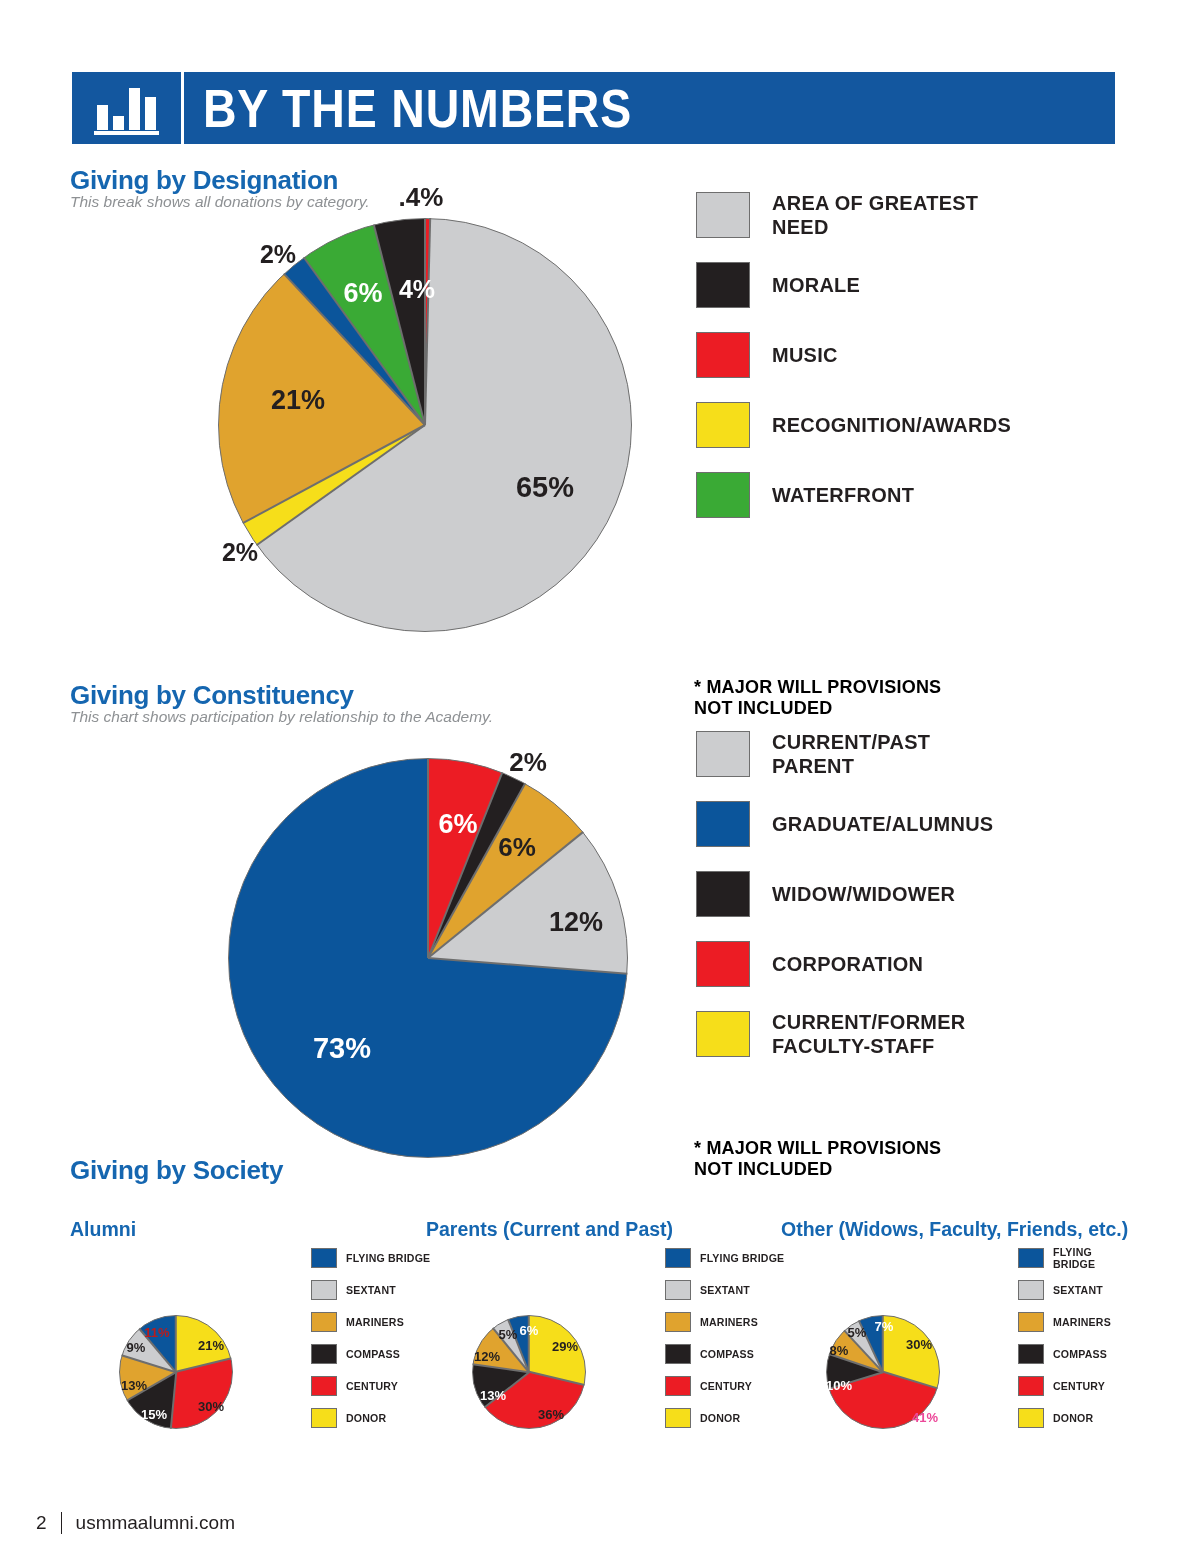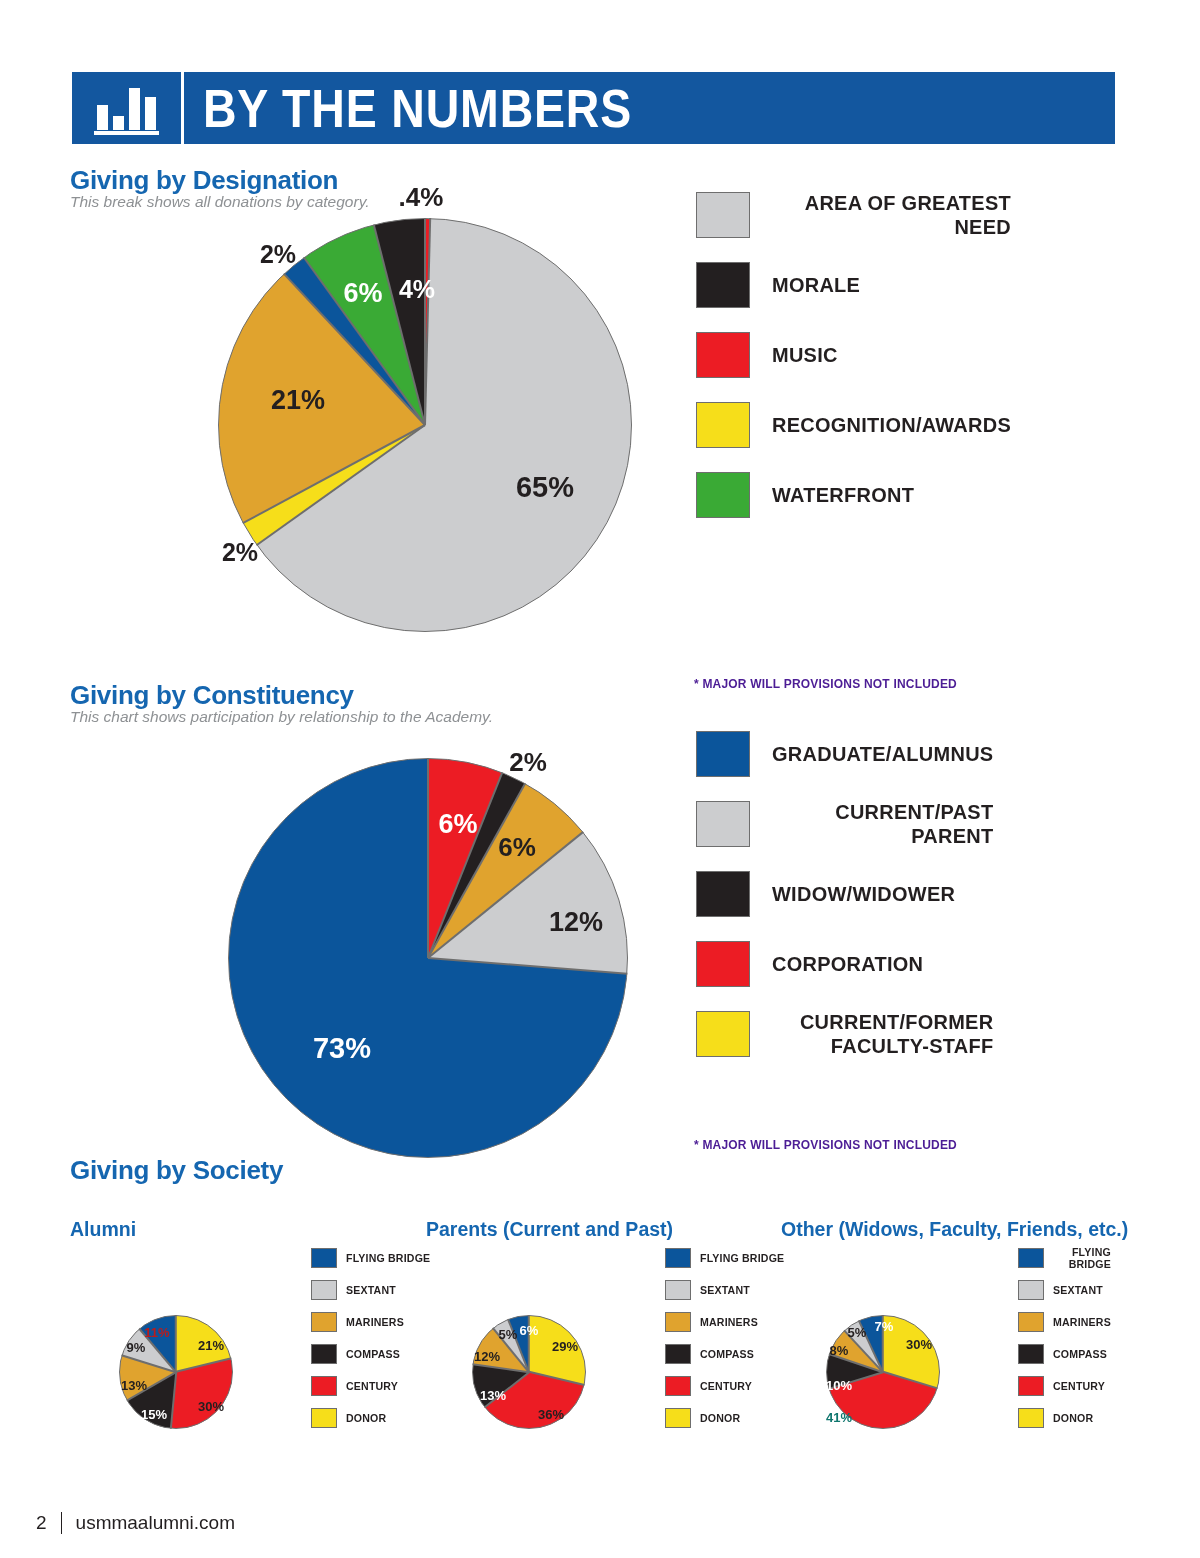--- a/index.html
+++ b/index.html
@@ -2,21 +2,21 @@
 <html><head>
 <meta charset="utf-8">
 <style>
   * { box-sizing: border-box; margin: 0; padding: 0; }
   html, body {
     width: 1200px; height: 1558px;
     background: #ffffff;
     font-family: "Liberation Sans", sans-serif;
     overflow: hidden;
   }
-  .page { position: relative; width: 976px; height: 1558px; background: #fff; text-align: right; }
+  .page { position: relative; width: 976px; height: 1558px; background: #fff; }
 
   
   .header-bar {
     position: absolute; left: 72px; top: 72px;
     width: 1043px; height: 72px;
     background: #13579F;
     display: flex; align-items: stretch;
   }
   .header-icon-box {
     width: 112px; flex: 0 0 112px;
@@ -94,22 +94,22 @@
     font-size: 21px;
     color: #231F20;
     letter-spacing: 0.3px;
     transform: scaleX(0.95);
     transform-origin: left center;
   }
   .legend-note {
     position: absolute;
     font-family: "Liberation Sans Narrow", "Liberation Sans", sans-serif;
     font-weight: bold;
-    font-size: 12px;
-    color: #4c1d95;
+    font-size: 18px;
+    color: #000000;
     letter-spacing: 0.2px;
   }
 
   
   .sm-title {
     position: absolute;
     color: #1566B0;
     font-weight: bold;
     font-size: 19.5px;
     white-space: nowrap;
@@ -224,26 +224,26 @@
   <div id="labels-constituency">
       <div class="pie-label" style="left: 458px; top: 824px; color: rgb(255, 255, 255); font-size: 27px;">6%</div>
       <div class="pie-label" style="left: 528px; top: 762px; color: rgb(35, 31, 32); font-size: 26px;">2%</div>
       <div class="pie-label" style="left: 517px; top: 847px; color: rgb(35, 31, 32); font-size: 26px;">6%</div>
       <div class="pie-label" style="left: 576px; top: 922px; color: rgb(35, 31, 32); font-size: 27px;">12%</div>
       <div class="pie-label" style="left: 342px; top: 1048px; color: rgb(255, 255, 255); font-size: 29px;">73%</div>
     </div>
 
   <div id="legend-constituency" class="legend-big" style="left:696px; top:731px;">
       <div class="row">
+        <span class="sw" style="background: rgb(204, 205, 207);"></span>
+        <span class="lb">CURRENT/PAST PARENT</span>
+      </div>
+      <div class="row">
         <span class="sw" style="background: rgb(11, 85, 155);"></span>
         <span class="lb">GRADUATE/ALUMNUS</span>
-      </div>
-      <div class="row">
-        <span class="sw" style="background: rgb(204, 205, 207);"></span>
-        <span class="lb">CURRENT/PAST PARENT</span>
       </div>
       <div class="row">
         <span class="sw" style="background: rgb(35, 31, 32);"></span>
         <span class="lb">WIDOW/WIDOWER</span>
       </div>
       <div class="row">
         <span class="sw" style="background: rgb(236, 28, 36);"></span>
         <span class="lb">CORPORATION</span>
       </div>
       <div class="row">
@@ -347,21 +347,21 @@
   <div id="pie-other" class="pie" style="left: 826px; top: 1315px; width: 114px; height: 114px; background: conic-gradient(rgb(246, 222, 26) 0%, rgb(246, 222, 26) 29.703%, rgb(236, 28, 36) 29.703%, rgb(236, 28, 36) 70.297%, rgb(35, 31, 32) 70.297%, rgb(35, 31, 32) 80.198%, rgb(224, 163, 46) 80.198%, rgb(224, 163, 46) 88.1188%, rgb(204, 205, 207) 88.1188%, rgb(204, 205, 207) 93.0693%, rgb(11, 85, 155) 93.0693%, rgb(11, 85, 155) 100%);">
       <div style="position: absolute; left: 50%; top: 50%; width: 1.5px; height: 57px; background: rgb(110, 110, 110); transform-origin: center top; transform: translate(-50%, 0px) rotate(286.931deg);"></div>
       <div style="position: absolute; left: 50%; top: 50%; width: 1.5px; height: 57px; background: rgb(110, 110, 110); transform-origin: center top; transform: translate(-50%, 0px) rotate(433.069deg);"></div>
       <div style="position: absolute; left: 50%; top: 50%; width: 1.5px; height: 57px; background: rgb(110, 110, 110); transform-origin: center top; transform: translate(-50%, 0px) rotate(468.713deg);"></div>
       <div style="position: absolute; left: 50%; top: 50%; width: 1.5px; height: 57px; background: rgb(110, 110, 110); transform-origin: center top; transform: translate(-50%, 0px) rotate(497.228deg);"></div>
       <div style="position: absolute; left: 50%; top: 50%; width: 1.5px; height: 57px; background: rgb(110, 110, 110); transform-origin: center top; transform: translate(-50%, 0px) rotate(515.05deg);"></div>
       <div style="position: absolute; left: 50%; top: 50%; width: 1.5px; height: 57px; background: rgb(110, 110, 110); transform-origin: center top; transform: translate(-50%, 0px) rotate(540deg);"></div>
     </div>
   <div id="labels-other">
       <div class="pie-label" style="left: 919px; top: 1344px; color: rgb(35, 31, 32); font-size: 13px;">30%</div>
-      <div class="pie-label" style="left: 839px; top: 1417px; color: #0f766e; font-size: 13px;">41%</div>
+      <div class="pie-label" style="left: 925px; top: 1417px; color: #ec4899; font-size: 13px;">41%</div>
       <div class="pie-label" style="left: 839px; top: 1385px; color: rgb(255, 255, 255); font-size: 13px;">10%</div>
       <div class="pie-label" style="left: 839px; top: 1350px; color: rgb(35, 31, 32); font-size: 13px;">8%</div>
       <div class="pie-label" style="left: 857px; top: 1332px; color: rgb(35, 31, 32); font-size: 13px;">5%</div>
       <div class="pie-label" style="left: 884px; top: 1326px; color: rgb(255, 255, 255); font-size: 13px;">7%</div>
     </div>
   <div id="legend-other" class="legend-sm" style="left:1018px; top:1248px;">
       <div class="row">
         <span class="sw" style="background: rgb(11, 85, 155);"></span>
         <span class="lb">FLYING BRIDGE</span>
       </div>

